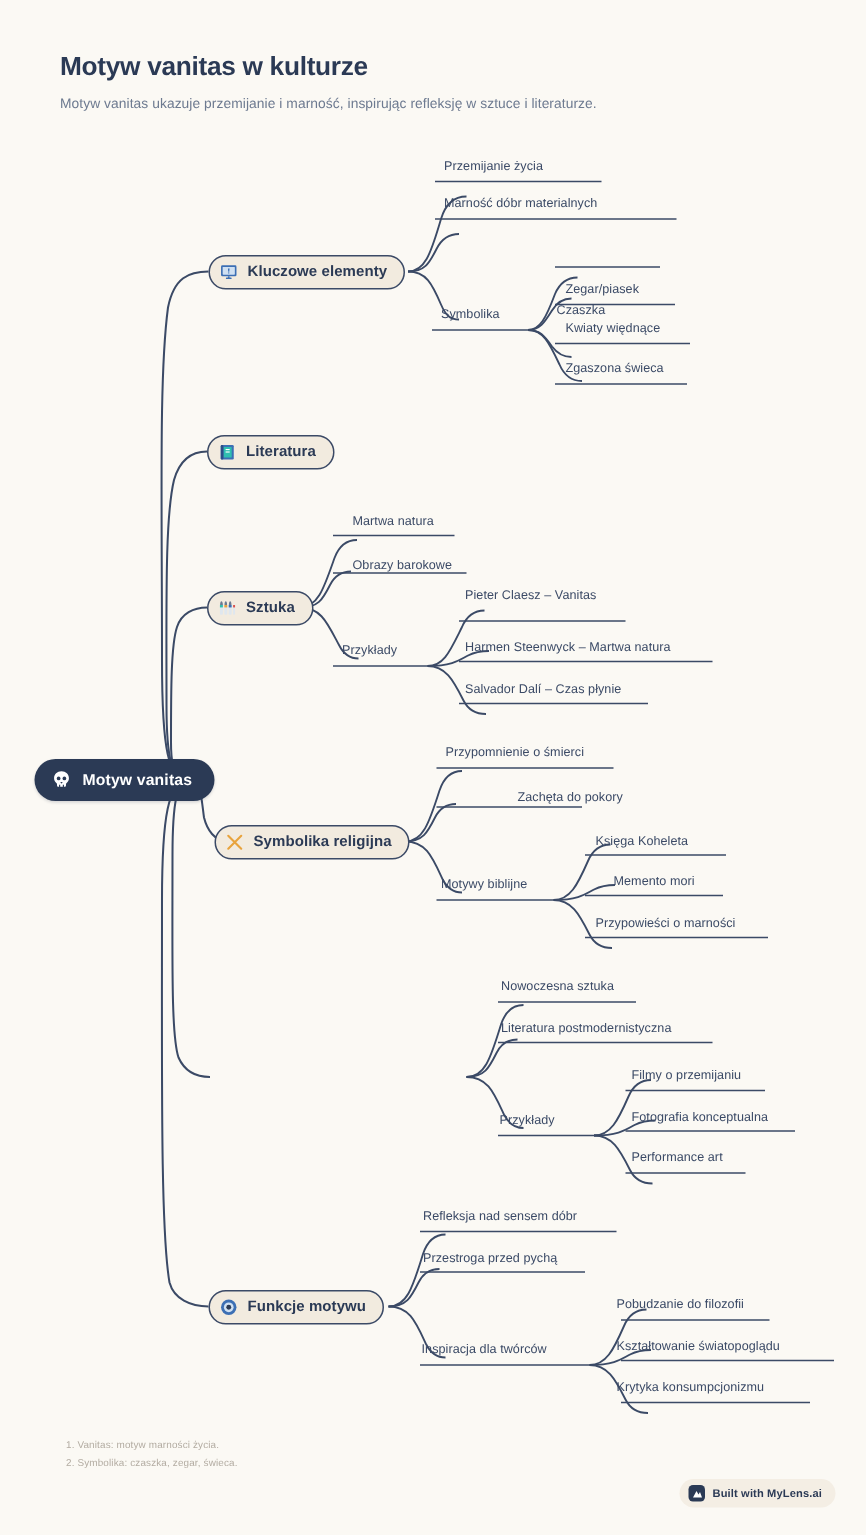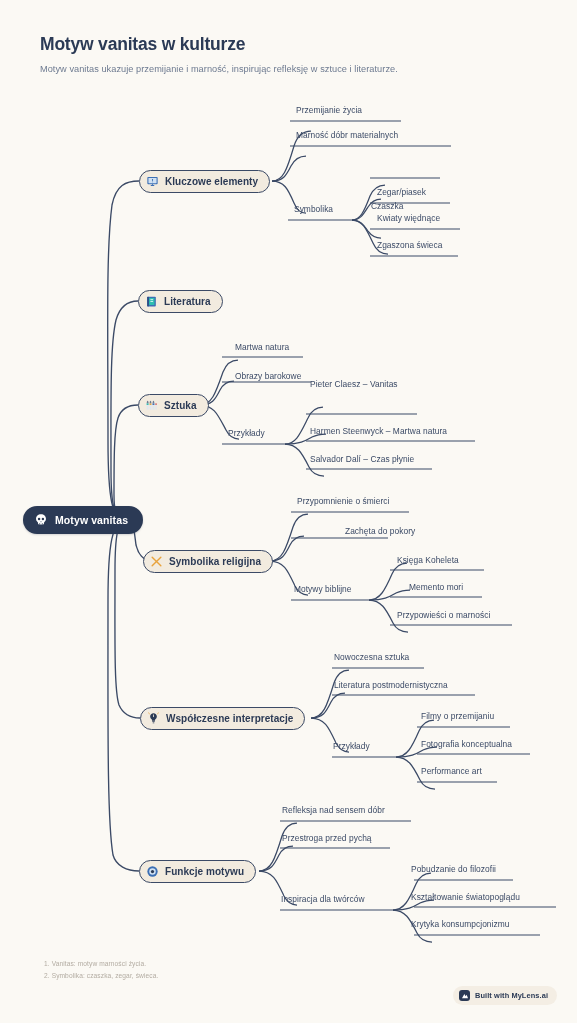--- a/index.html
+++ b/index.html
@@ -253,51 +253,39 @@
         <path d="M14 8c0-2.6.6-4.6 1.6-4.6S17.2 5.4 17.2 8z" fill="#6d7a90"></path>
         <rect x="19.2" y="8" width="2.4" height="12" rx="1" fill="#dfe7ef"></rect>
         <rect x="19.2" y="8" width="2.4" height="3" fill="#d9534f"></rect>
       </svg>
     </span>
     <span>Sztuka</span>
   </div>
   <div class="node leaf-label" style="left:235px;top:343px;">Martwa natura</div>
   <div class="node leaf-label" style="left:235px;top:372px;">Obrazy barokowe</div>
   <div class="node mid-label" style="left:228px;top:429px;">Przykłady</div>
-  <div class="node leaf-label" style="left:310px;top:380px;text-align:right;">Pieter Claesz – Vanitas</div>
+  <div class="node leaf-label" style="left:310px;top:392px;text-align:right;">Pieter Claesz – Vanitas</div>
   <div class="node leaf-label" style="left:310px;top:427px;">Harmen Steenwyck – Martwa natura</div>
   <div class="node leaf-label" style="left:310px;top:455px;">Salvador Dalí – Czas płynie</div>
 
   <div class="node branch-node" style="left:143px;top:550px;">
     <span class="ic">
       <svg viewBox="0 0 24 24" width="13" height="13" aria-hidden="true">
         <path d="M4 4 L20 20 M20 4 L4 20" stroke="#e8a33d" stroke-width="2.6" stroke-linecap="round" fill="none"></path>
       </svg>
     </span>
     <span>Symbolika religijna</span>
   </div>
   <div class="node leaf-label" style="left:297px;top:497px;">Przypomnienie o śmierci</div>
   <div class="node leaf-label" style="left:297px;top:527px;margin-left:48px;">Zachęta do pokory</div>
   <div class="node mid-label" style="left:294px;top:585px;">Motywy biblijne</div>
   <div class="node leaf-label" style="left:397px;top:556px;">Księga Koheleta</div>
   <div class="node leaf-label" style="left:397px;top:583px;margin-left:12px;">Memento mori</div>
   <div class="node leaf-label" style="left:397px;top:611px;">Przypowieści o marności</div>
 
-  <div class="node branch-node" style="left:140px;top:707px;">
-    <span class="ic">
-      <svg viewBox="0 0 24 24" width="13" height="13" aria-hidden="true">
-        <path d="M12 2.2c-3.6 0-6.2 2.7-6.2 6 0 2.2 1.2 3.8 2.3 4.9.7.7 1.1 1.4 1.1 2.3v.6h5.6v-.6c0-.9.4-1.6 1.1-2.3 1.1-1.1 2.3-2.7 2.3-4.9 0-3.3-2.6-6-6.2-6z" fill="#2b3a55"></path>
-        <rect x="9.4" y="17" width="5.2" height="1.6" rx=".8" fill="#2b3a55"></rect>
-        <rect x="10.4" y="19.3" width="3.2" height="1.5" rx=".7" fill="#2b3a55"></rect>
-        <path d="M12 5.4v3.2" stroke="#f2ebdf" stroke-width="1.5" stroke-linecap="round"></path>
-        <path d="M19.5 3.2l1.6-1.4M4.5 3.2L2.9 1.8" stroke="#e8a33d" stroke-width="1.5" stroke-linecap="round"></path>
-      </svg>
-    </span>
-    <span>Współczesne interpretacje</span>
-  </div>
   <div class="node leaf-label" style="left:334px;top:653px;">Nowoczesna sztuka</div>
   <div class="node leaf-label" style="left:334px;top:681px;">Literatura postmodernistyczna</div>
   <div class="node mid-label" style="left:333px;top:742px;">Przykłady</div>
   <div class="node leaf-label" style="left:421px;top:712px;">Filmy o przemijaniu</div>
   <div class="node leaf-label" style="left:421px;top:740px;">Fotografia konceptualna</div>
   <div class="node leaf-label" style="left:421px;top:767px;">Performance art</div>
 
   <div class="node branch-node" style="left:139px;top:860px;">
     <span class="ic">
       <svg viewBox="0 0 24 24" width="13" height="13" aria-hidden="true">

